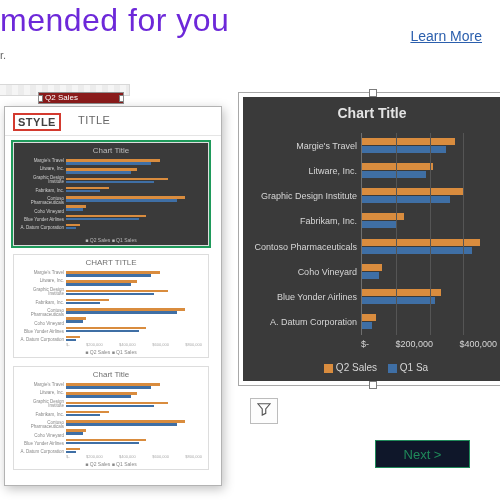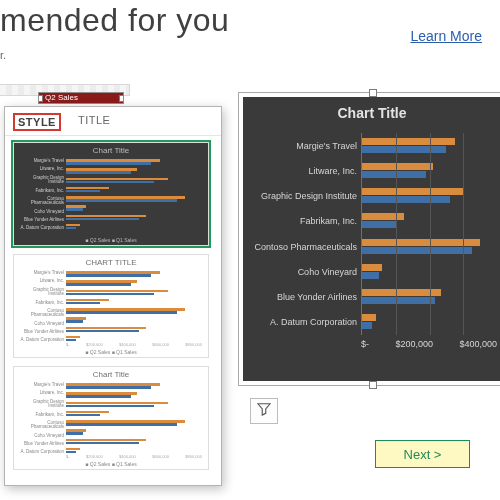--- a/index.html
+++ b/index.html
@@ -5,21 +5,21 @@
   * { box-sizing: border-box; margin: 0; padding: 0; }
   body {
     font-family: "Segoe UI", Arial, sans-serif;
     width: 500px; height: 500px;
     background: #ffffff;
     overflow: hidden;
     position: relative;
   }
   .page-title {
     font-size: 32px;
-    color: #404040;
+    color: #6d28d9;
     font-weight: 300;
     padding: 2px 0 0 0;
     letter-spacing: 0.5px;
   }
   .subtitle {
     font-size: 11px;
     color: #666;
     margin-top: 10px;
     margin-bottom: 4px;
   }
@@ -223,21 +223,21 @@
     cursor: pointer;
   }
   .filter-btn svg { width: 14px; height: 14px; }
 
   .next-btn {
     position: absolute;
     top: 440px; right: 30px;
     width: 95px; height: 28px;
     border: 1.5px solid #1f8a5a;
     color: #1f8a5a;
-    background: #fef9c3;
+    background: #0f172a;
     font-size: 13px;
     display: flex; align-items: center; justify-content: center;
     cursor: pointer;
   }
 </style>
 </head>
 <body>
 
 <div class="page-title">mended for you</div>
 <div class="subtitle">r.</div>
@@ -467,20 +467,24 @@
         </div>
     <div class="gridline" style="left: 25%;"></div>
         <div class="gridline" style="left: 50%;"></div>
         <div class="gridline" style="left: 75%;"></div>
       </div>
     <div class="xaxis" id="xaxis">
         <span>$-</span>
         <span>$200,000</span>
         <span>$400,000</span>
       </div>
+    <div class="legend">
+      <span class="swatch o"></span><span>Q2 Sales</span>
+      <span class="swatch b"></span><span>Q1 Sa</span>
+    </div>
   </div>
 </div>
 
 <div class="filter-btn">
   <span>
     <svg viewBox="0 0 16 16">
         <path d="M1 2 h14 L10 8 v5 l-4 2 V8 Z" fill="none" stroke="#555" stroke-width="1.3"></path>
       </svg>
   </span>
 </div>

